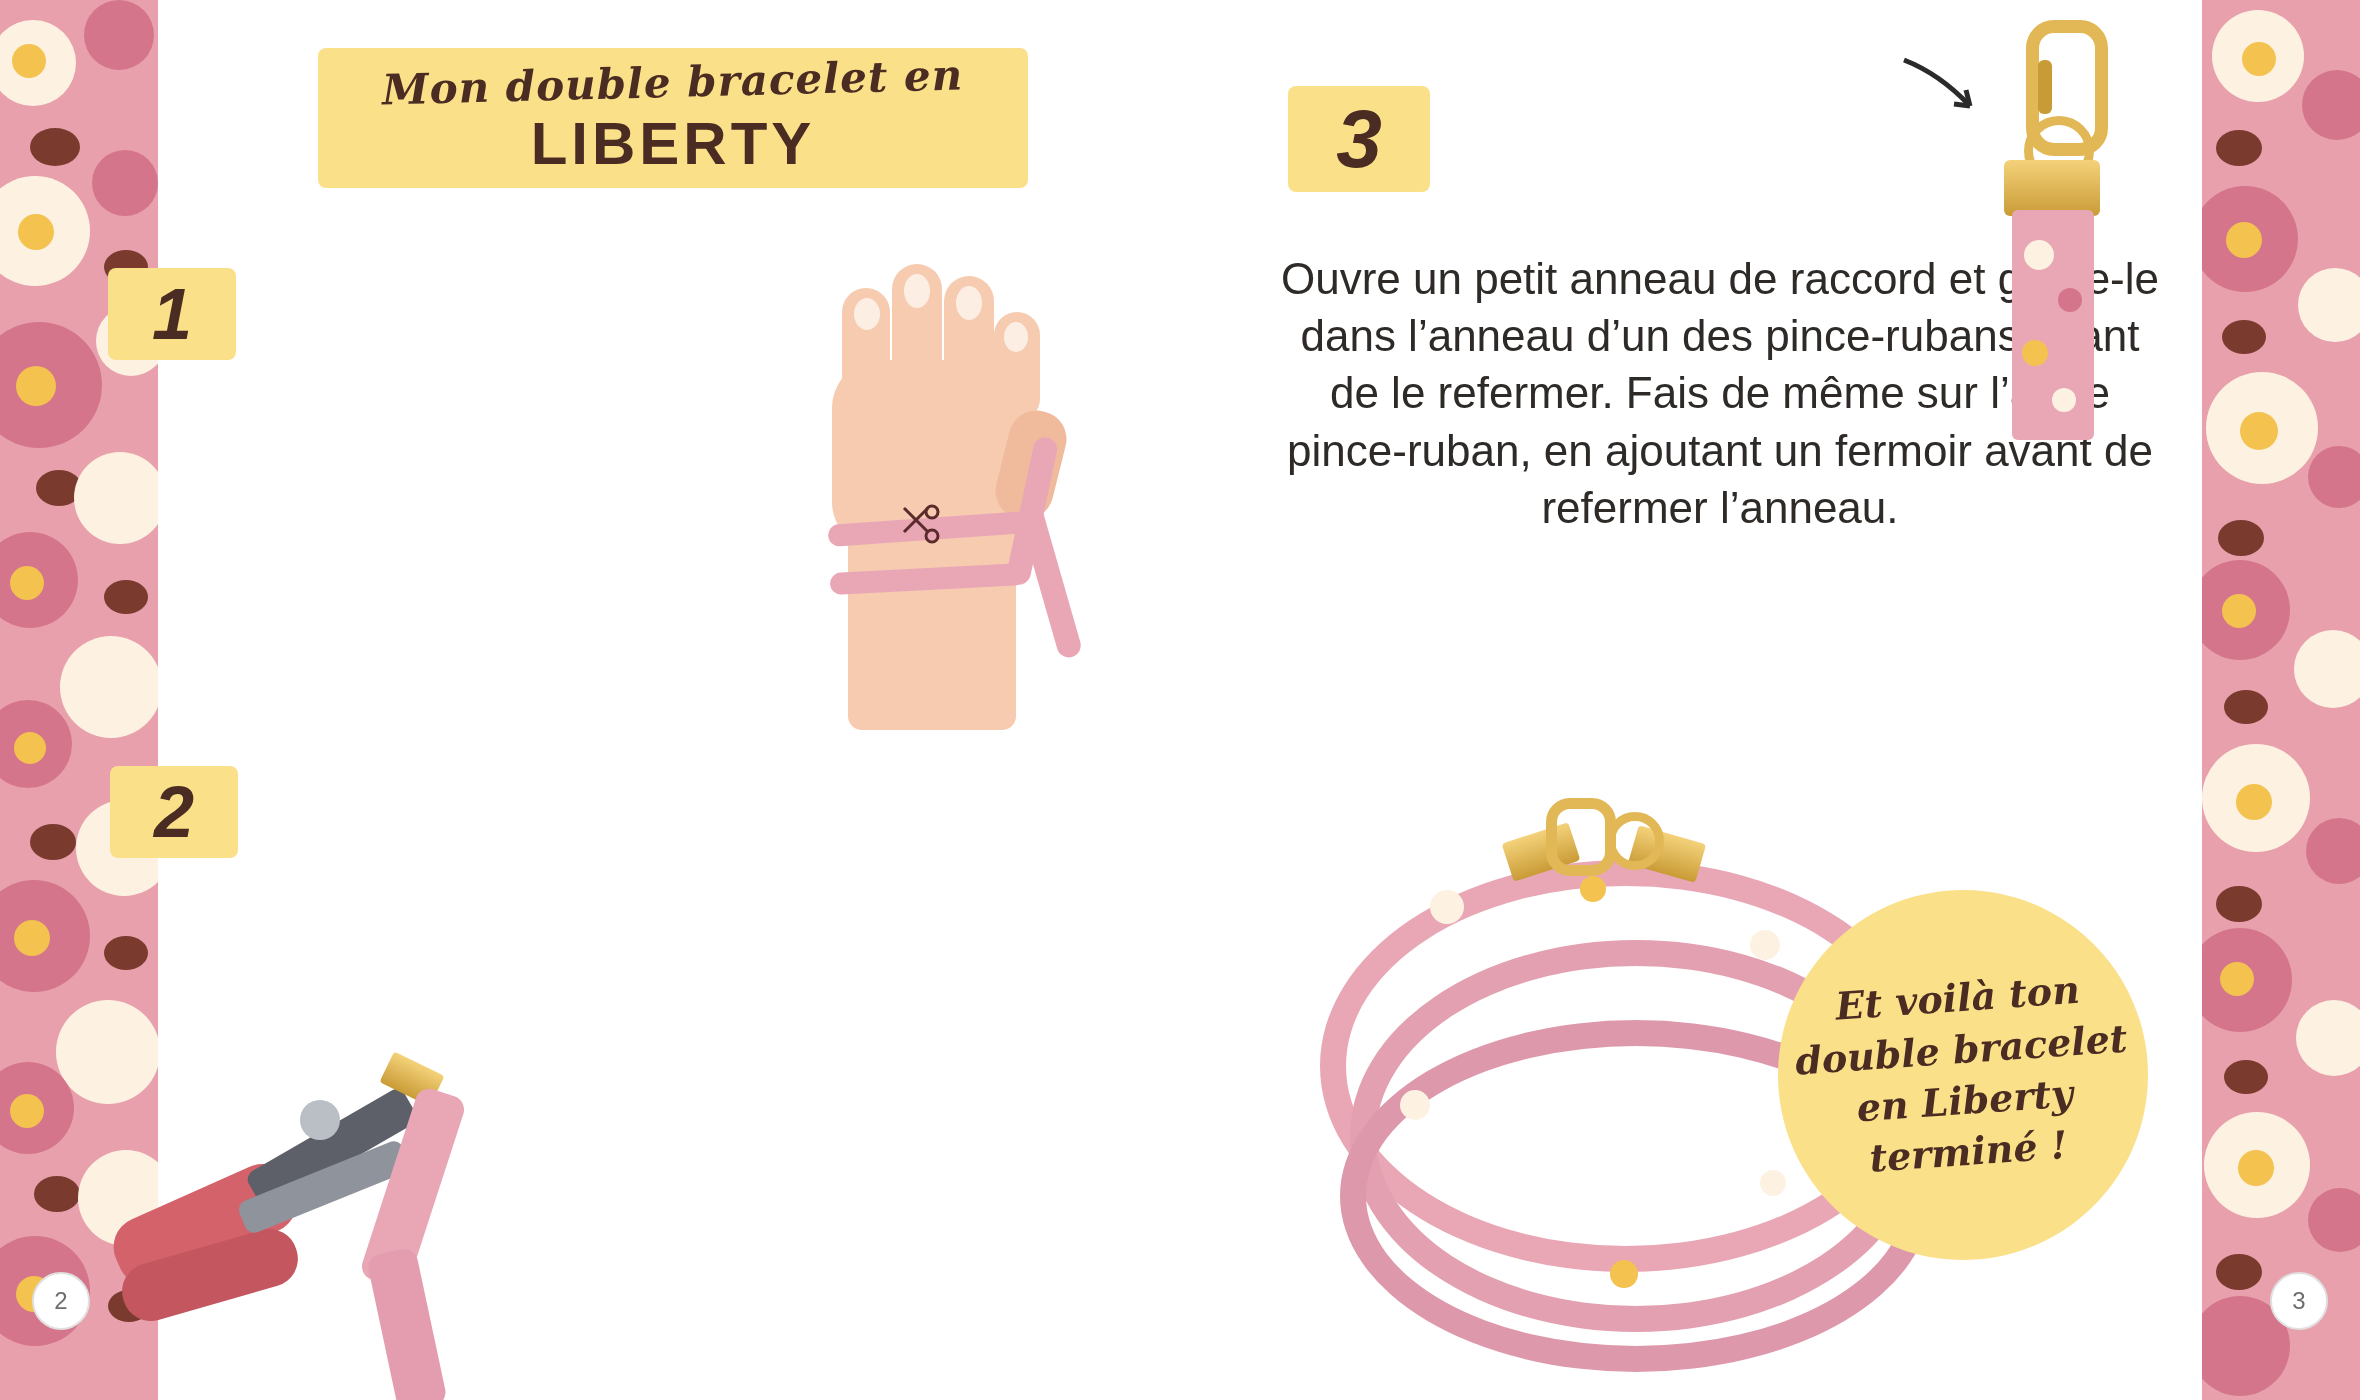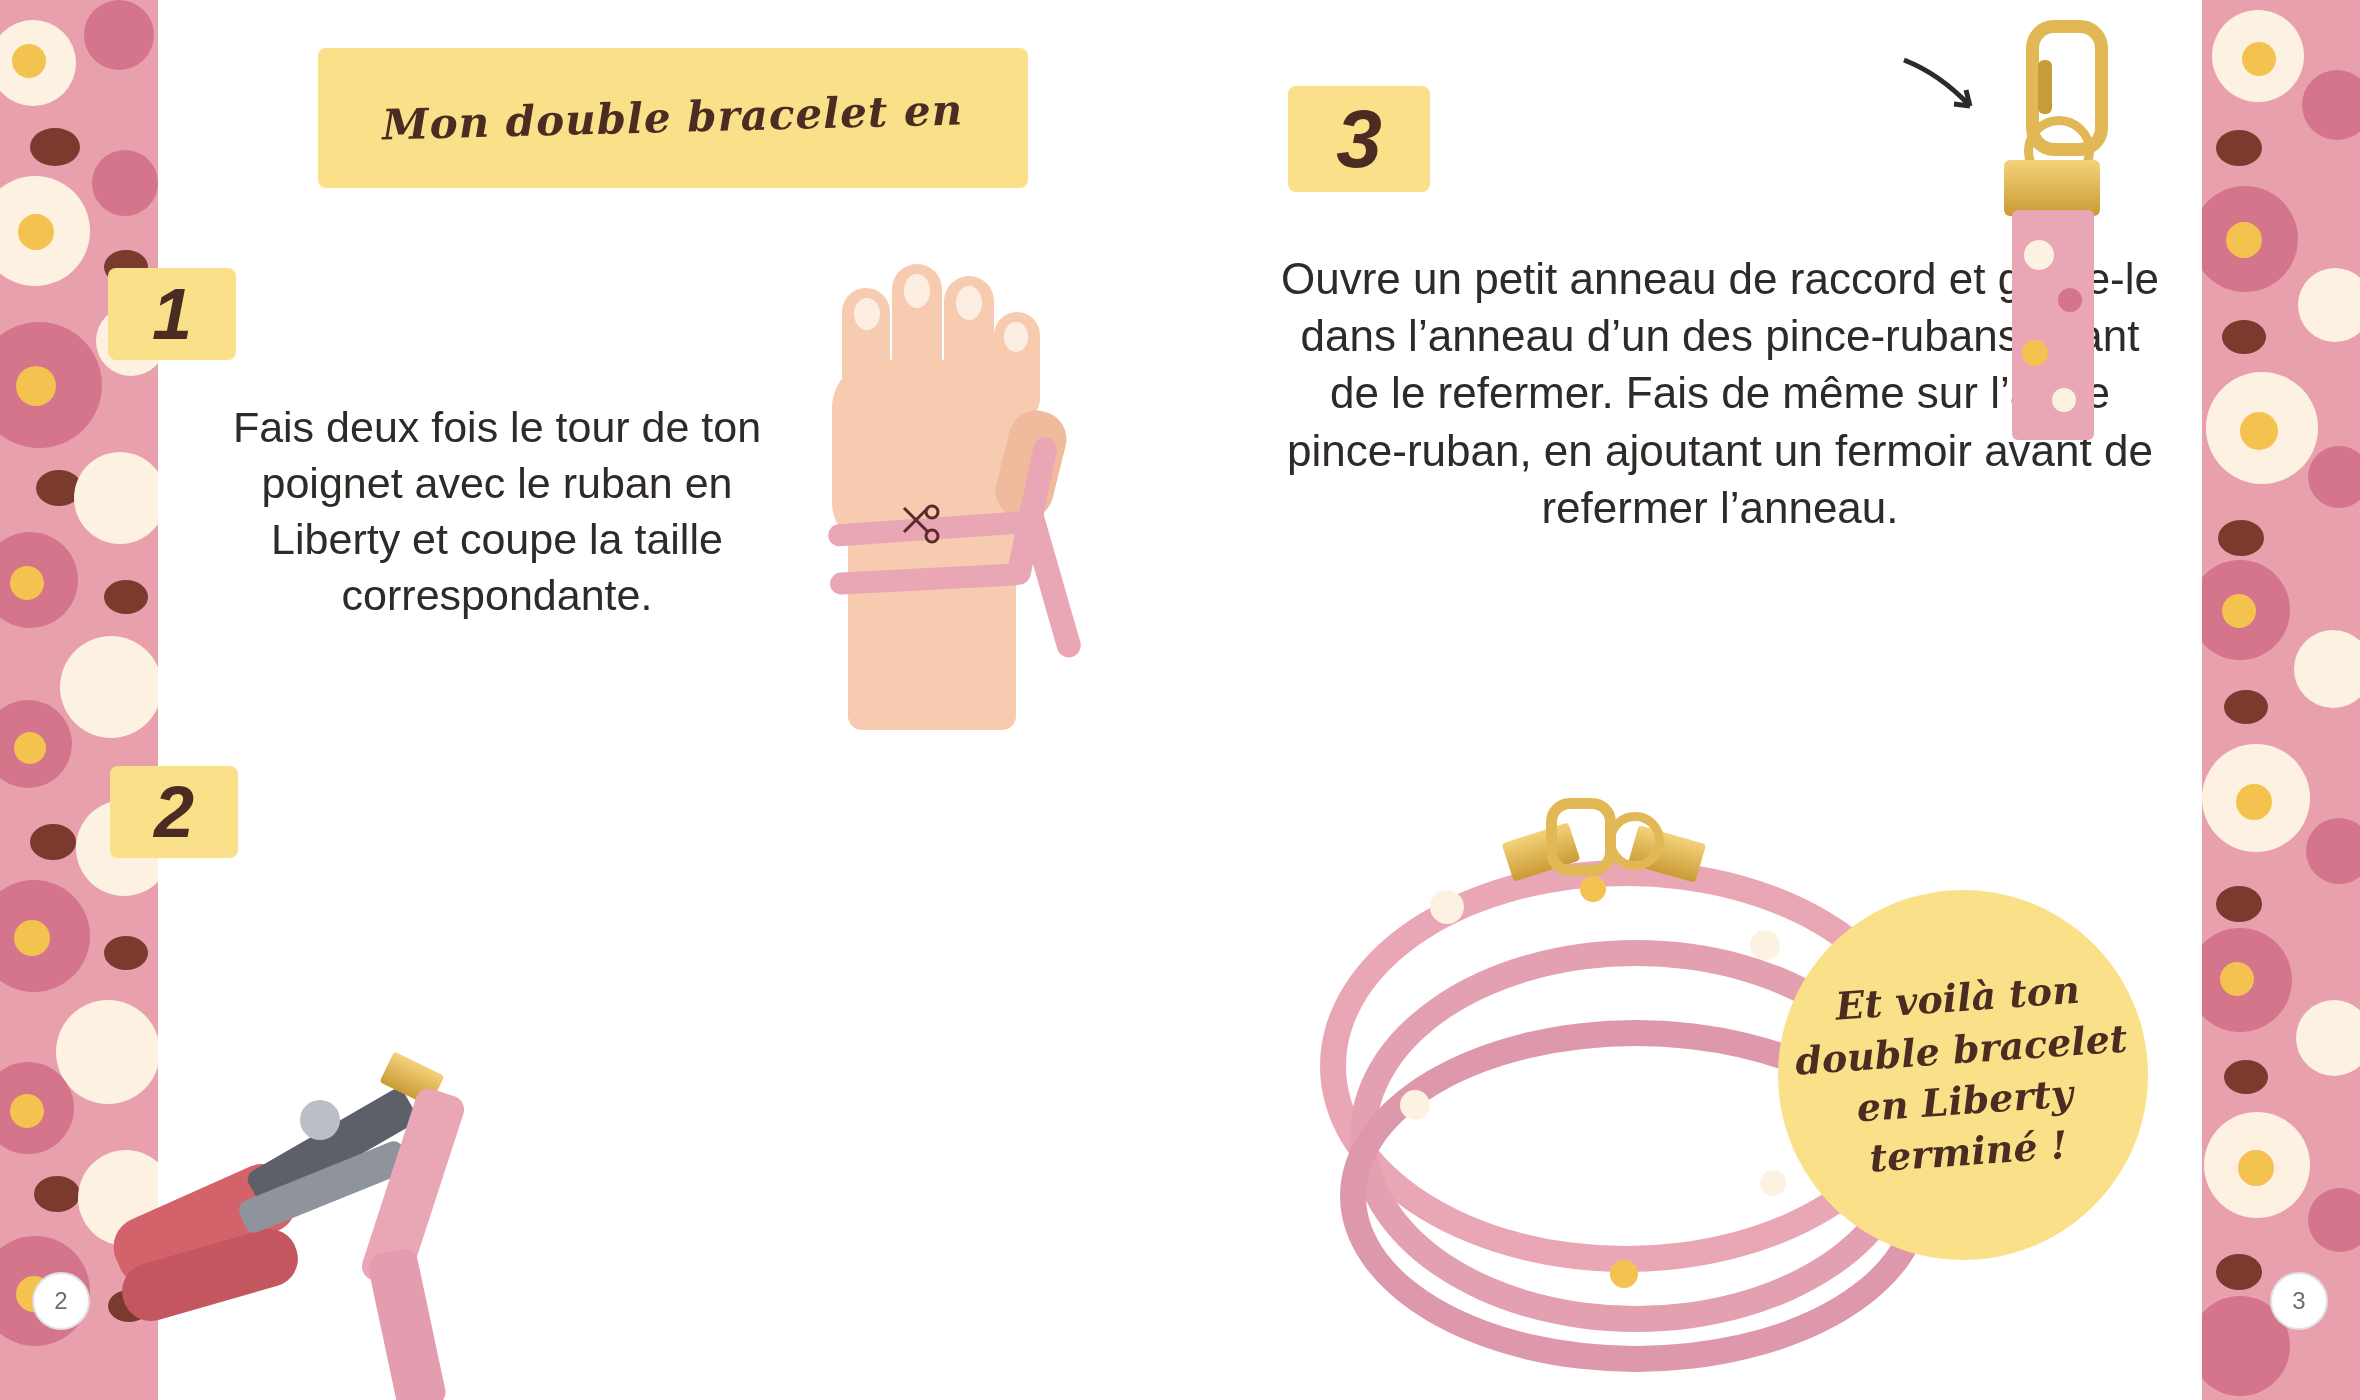--- a/index.html
+++ b/index.html
@@ -175,24 +175,24 @@
     <div class="petal" style="left:14px;top:1254px;width:46px;height:36px;background:#7a3b2e;"></div>
     <div class="flower" style="left:-12px;top:1296px;width:100px;height:100px;background:#d4758c;"></div>
   </div>
 
   <div class="page left"></div>
   <div class="page right"></div>
   <div class="gutter"></div>
 
   <div class="title-box">
     <div class="title-script">Mon double bracelet en</div>
+    <div class="title-main">LIBERTY</div>
   </div>
 
   <div class="step-num" id="num1">1</div>
-  <div class="body-text" id="text1">Fais deux fois le tour de ton poignet avec le ruban en Liberty et coupe la taille correspondante.</div>
 
   <div class="illus" id="hand-illus">
 
     <div class="skin" style="left:78px;top:250px;width:168px;height:230px;border-radius:30px 30px 14px 14px;"></div>
 
     <div class="skin" style="left:62px;top:110px;width:196px;height:190px;border-radius:48px;"></div>
 
     <div class="skin" style="left:72px;top:38px;width:48px;height:120px;border-radius:26px;"></div>
     <div class="skin" style="left:122px;top:14px;width:50px;height:150px;border-radius:26px;"></div>
     <div class="skin" style="left:174px;top:26px;width:50px;height:140px;border-radius:26px;"></div>

